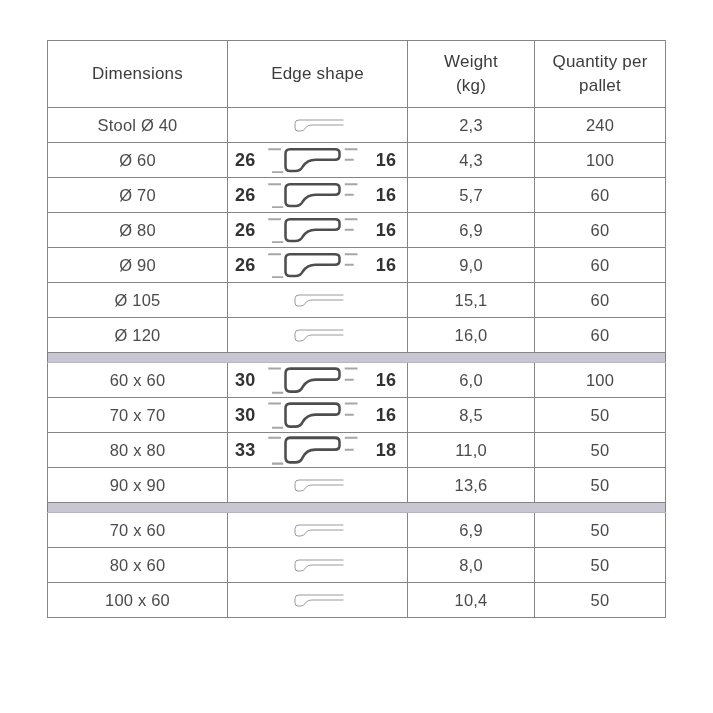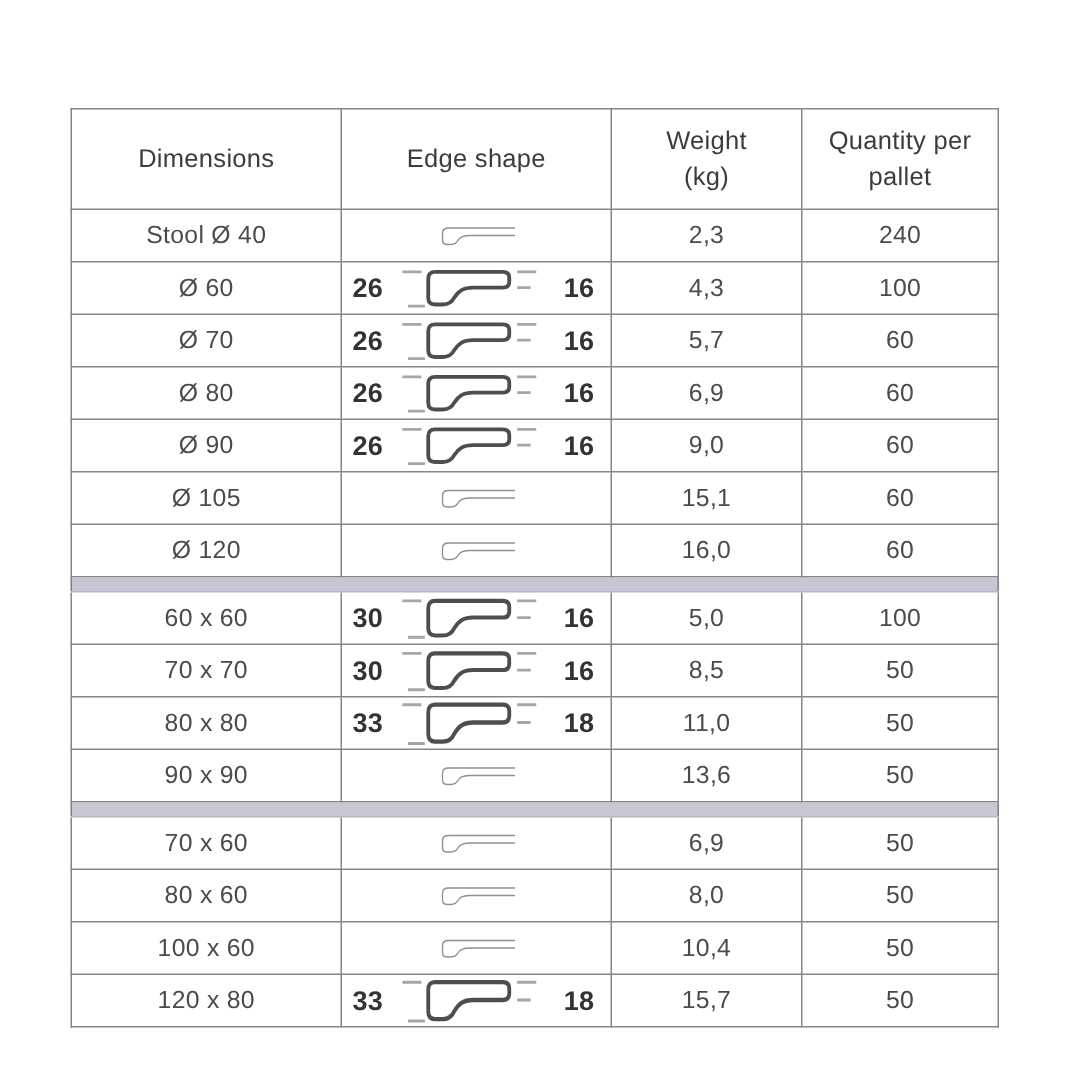--- a/index.html
+++ b/index.html
@@ -1,21 +1,21 @@
 <!DOCTYPE html>
 <html><head>
 <meta charset="utf-8">
 <style>
   html,body{margin:0;padding:0;background:#ffffff;}
   body{
     width:713px;height:713px;position:relative;overflow:hidden;
     font-family:"Liberation Sans","DejaVu Sans",sans-serif;
     color:#474747;
   }
-  .catalog{position:absolute;left:47px;top:40px;margin-top:32px;}
+  .catalog{position:absolute;left:47px;top:40px;}
   table{border-collapse:collapse;table-layout:fixed;border:1px solid #7e7e7e;}
   col.c1{width:180px}col.c2{width:180px}col.c3{width:127px}col.c4{width:131px}
   th,td{border:1px solid #858585;text-align:center;vertical-align:middle;padding:0;overflow:hidden;}
   thead th{
     height:66px;font-size:17px;font-weight:400;color:#3c3c3c;
     white-space:pre-line;line-height:1.4;letter-spacing:.2px;
   }
   tbody td{height:34px;font-size:16.5px;color:#4b4b4b;letter-spacing:.2px;}
   tr.sep td{
     height:9px;background:#c9c6d3;border-left-width:0;border-right-width:0;
@@ -195,21 +195,21 @@
       <td>
         <div class="shapebox" data-variant="dim30">
           <span class="dnum left">30</span>
           <svg class="pb" viewBox="0 0 140 44">
                 <use href="#sym-bold"></use>
               </svg>
 
           <span class="dnum right">16</span>
         </div>
       </td>
-      <td>5,0</td>
+      <td>6,0</td>
       <td>100</td>
     </tr>
 
     <tr>
       <td>70 x 70</td>
       <td>
         <div class="shapebox" data-variant="dim30">
           <span class="dnum left">30</span>
           <svg class="pb" viewBox="0 0 140 44">
                 <use href="#sym-bold"></use>
@@ -300,31 +300,16 @@
                 <use href="#sym-thin"></use>
               </svg>
           <span class="dnum right"></span>
         </div>
       </td>
       <td>10,4</td>
       <td>50</td>
     </tr>
 
 
-    <tr>
-      <td>120 x 80</td>
-      <td>
-        <div class="shapebox" data-variant="dim33">
-          <span class="dnum left">33</span>
-          <svg class="pb" viewBox="0 0 140 44">
-                <use href="#sym-bold"></use>
-              </svg>
-
-          <span class="dnum right">18</span>
-        </div>
-      </td>
-      <td>15,7</td>
-      <td>50</td>
-    </tr>
 
   </tbody>
 </table>
 </div>
 
 </body></html>

